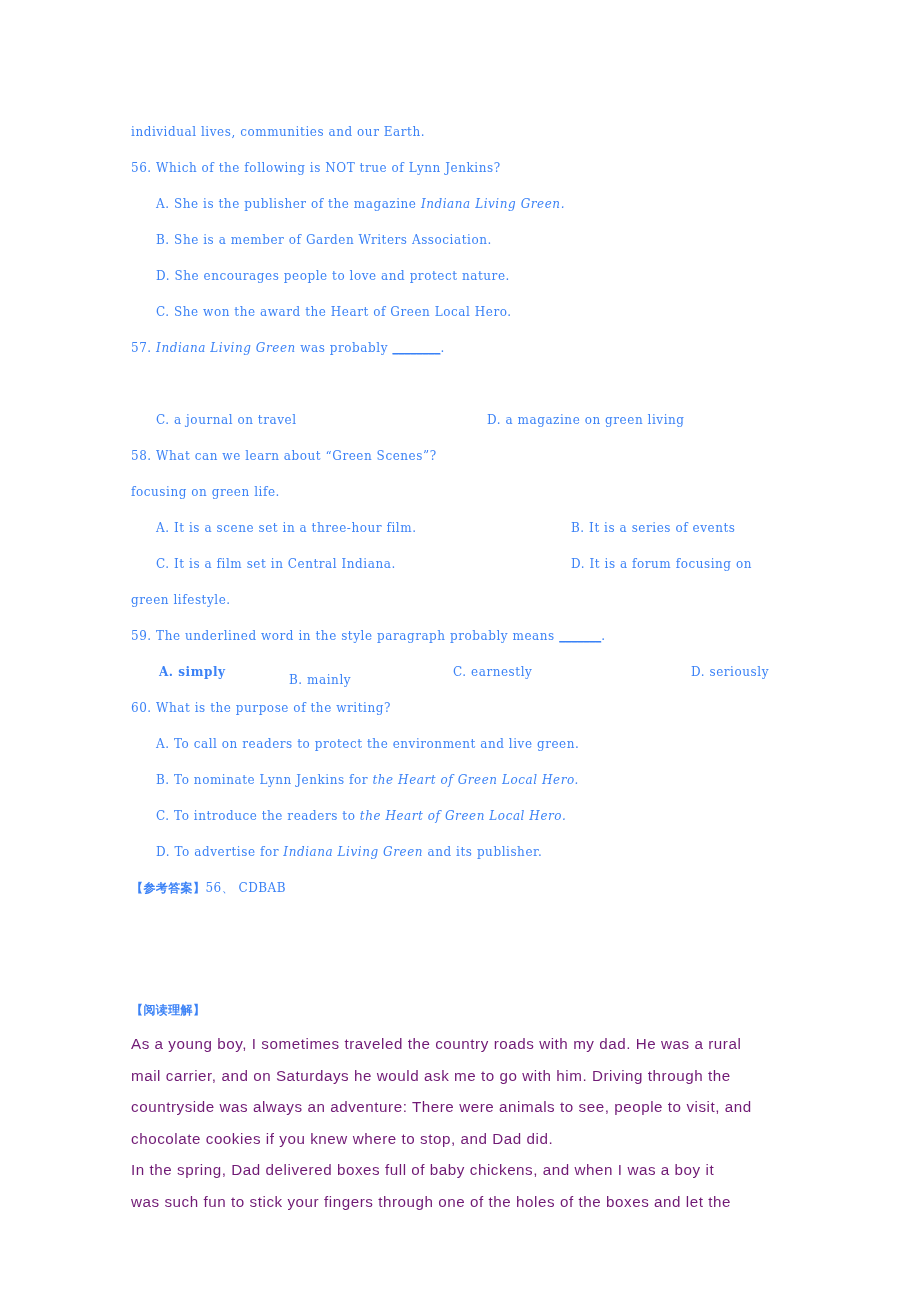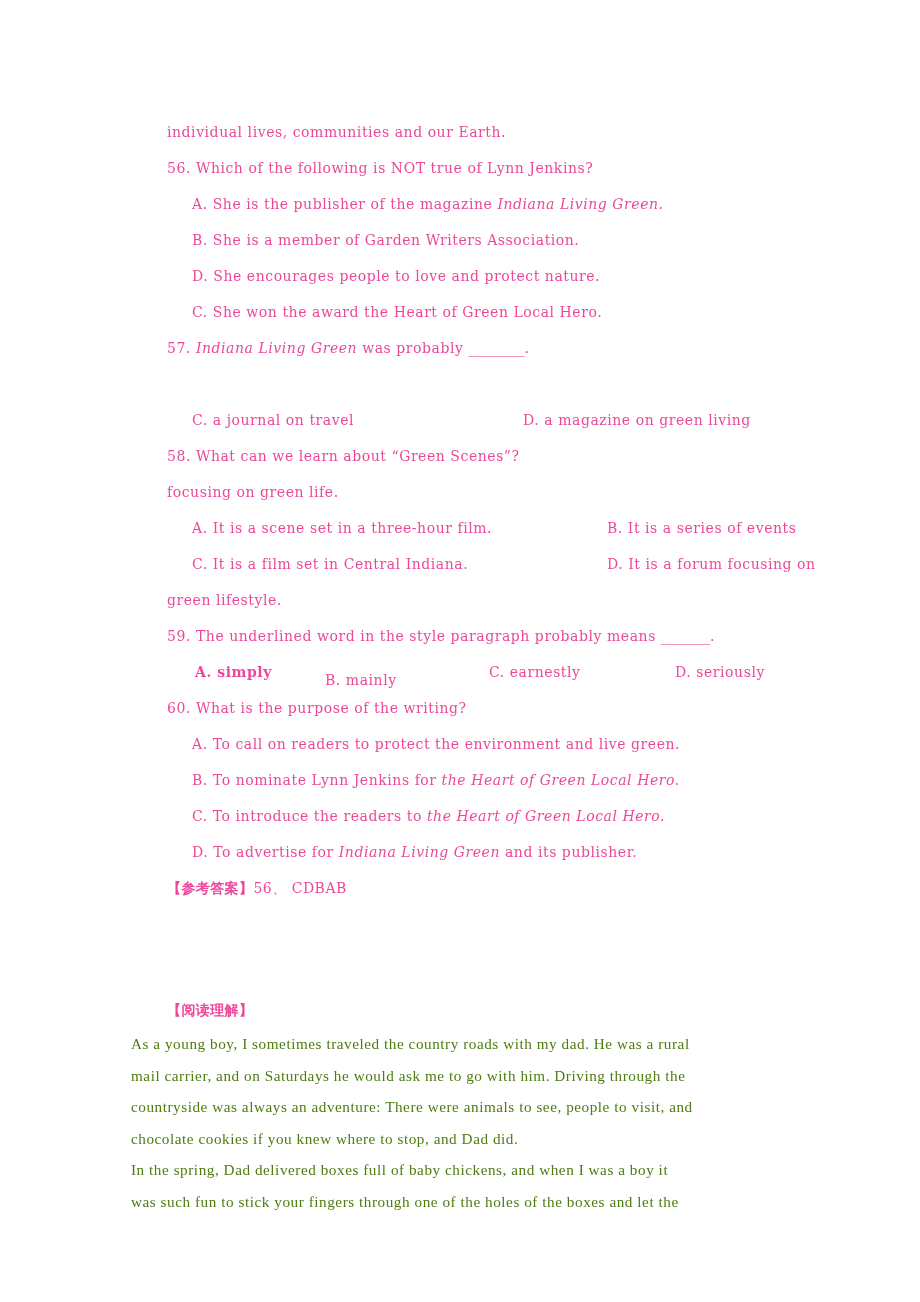--- a/index.html
+++ b/index.html
@@ -20,33 +20,32 @@
     height: 1302px;
     background: #ffffff;
   }
   .content {
     position: absolute;
     left: 131px;
     top: 114px;
     width: 660px;
   }
   .line {
-    color: #ec4899;
+    color: #3b82f6;
     font-family: "DejaVu Serif", "Liberation Serif", serif;
-    font-size: 14px;
+    font-size: 12px;
     letter-spacing: 0.55px;
     line-height: 36px;
     height: 36px;
     white-space: nowrap;
-    margin-left: 36px;
     -webkit-font-smoothing: none;
   }
   .para {
-    color: #4d7c0f;
-    font-family: Liberation Serif, serif;
+    color: #701a75;
+    font-family: Liberation Sans, sans-serif;
     font-size: 15.2px;
     letter-spacing: 0.55px;
     line-height: 31.5px;
     white-space: nowrap;
   }
   .indent {
     padding-left: 25px;
   }
   .wrapline {
     padding-left: 0;
@@ -58,36 +57,37 @@
     font-family: "DejaVu Sans", "Liberation Sans", sans-serif;
     font-weight: bold;
     letter-spacing: 0.4px;
   }
   .ans-text {
     font-family: "DejaVu Serif", "Liberation Serif", serif;
     font-weight: normal;
     letter-spacing: 0.5px;
   }
   .blank {
+    text-decoration: underline;
     letter-spacing: 0;
     text-align: right;
   }
   
   .row2 {
     position: relative;
     height: 36px;
   }
   .col-a { position: absolute; left: 25px; top: 0; }
   .colb-57 { position: absolute; left: 356px; top: 0; }
   .colb-58 { position: absolute; left: 440px; top: 0; }
   .colb-58d { position: absolute; left: 375px; top: 0; }
   .opt59-a { position: absolute; left: 28px; top: 0; font-weight: bold; }
   .opt59-b { position: absolute; left: 158px; top: 8px; }
   .opt59-c { position: absolute; left: 322px; top: 0; }
-  .opt59-d { position: absolute; left: 508px; top: 0; }
+  .opt59-d { position: absolute; left: 560px; top: 0; }
   .gap-big { height: 86px; }
   .passage { margin-top: 0; }
   .passage .para { line-height: 31.5px; }
 </style>
 </head>
 <body>
 
 <div class="page">
   <div class="content">
 

